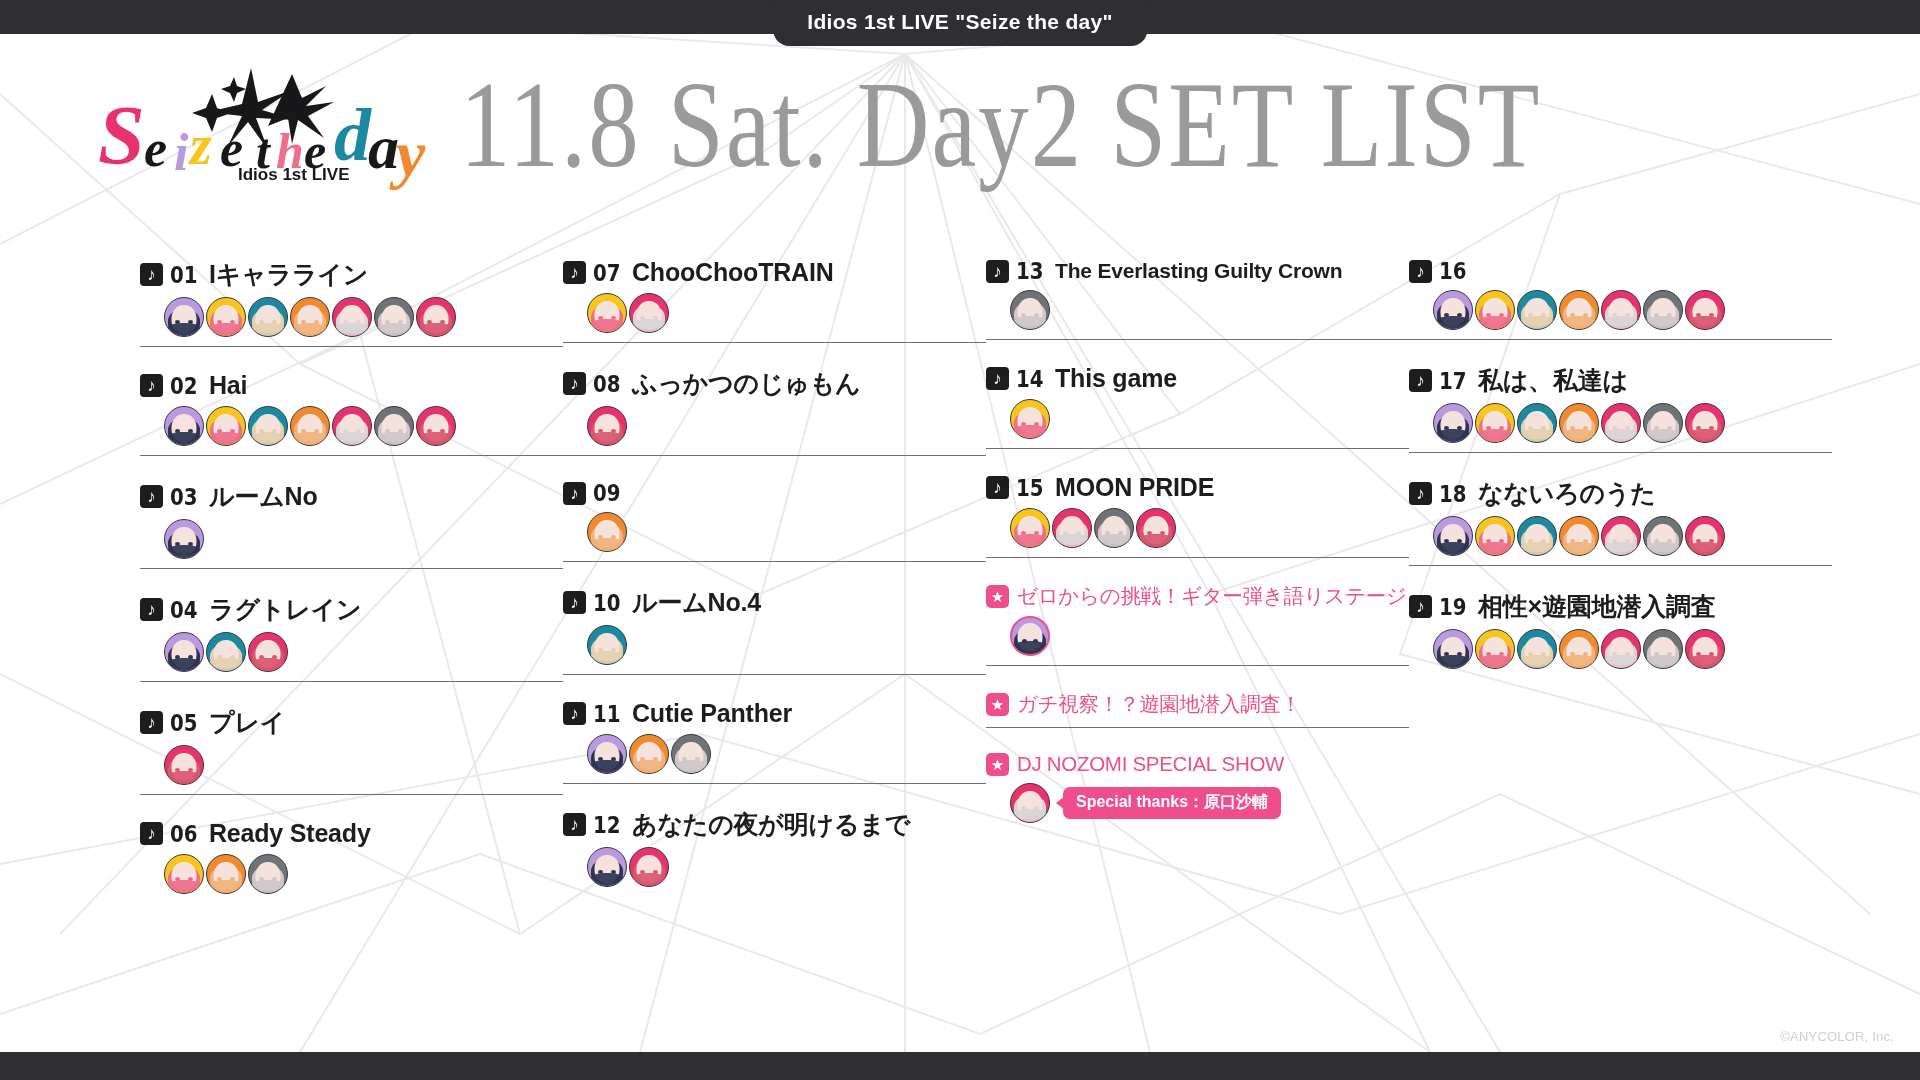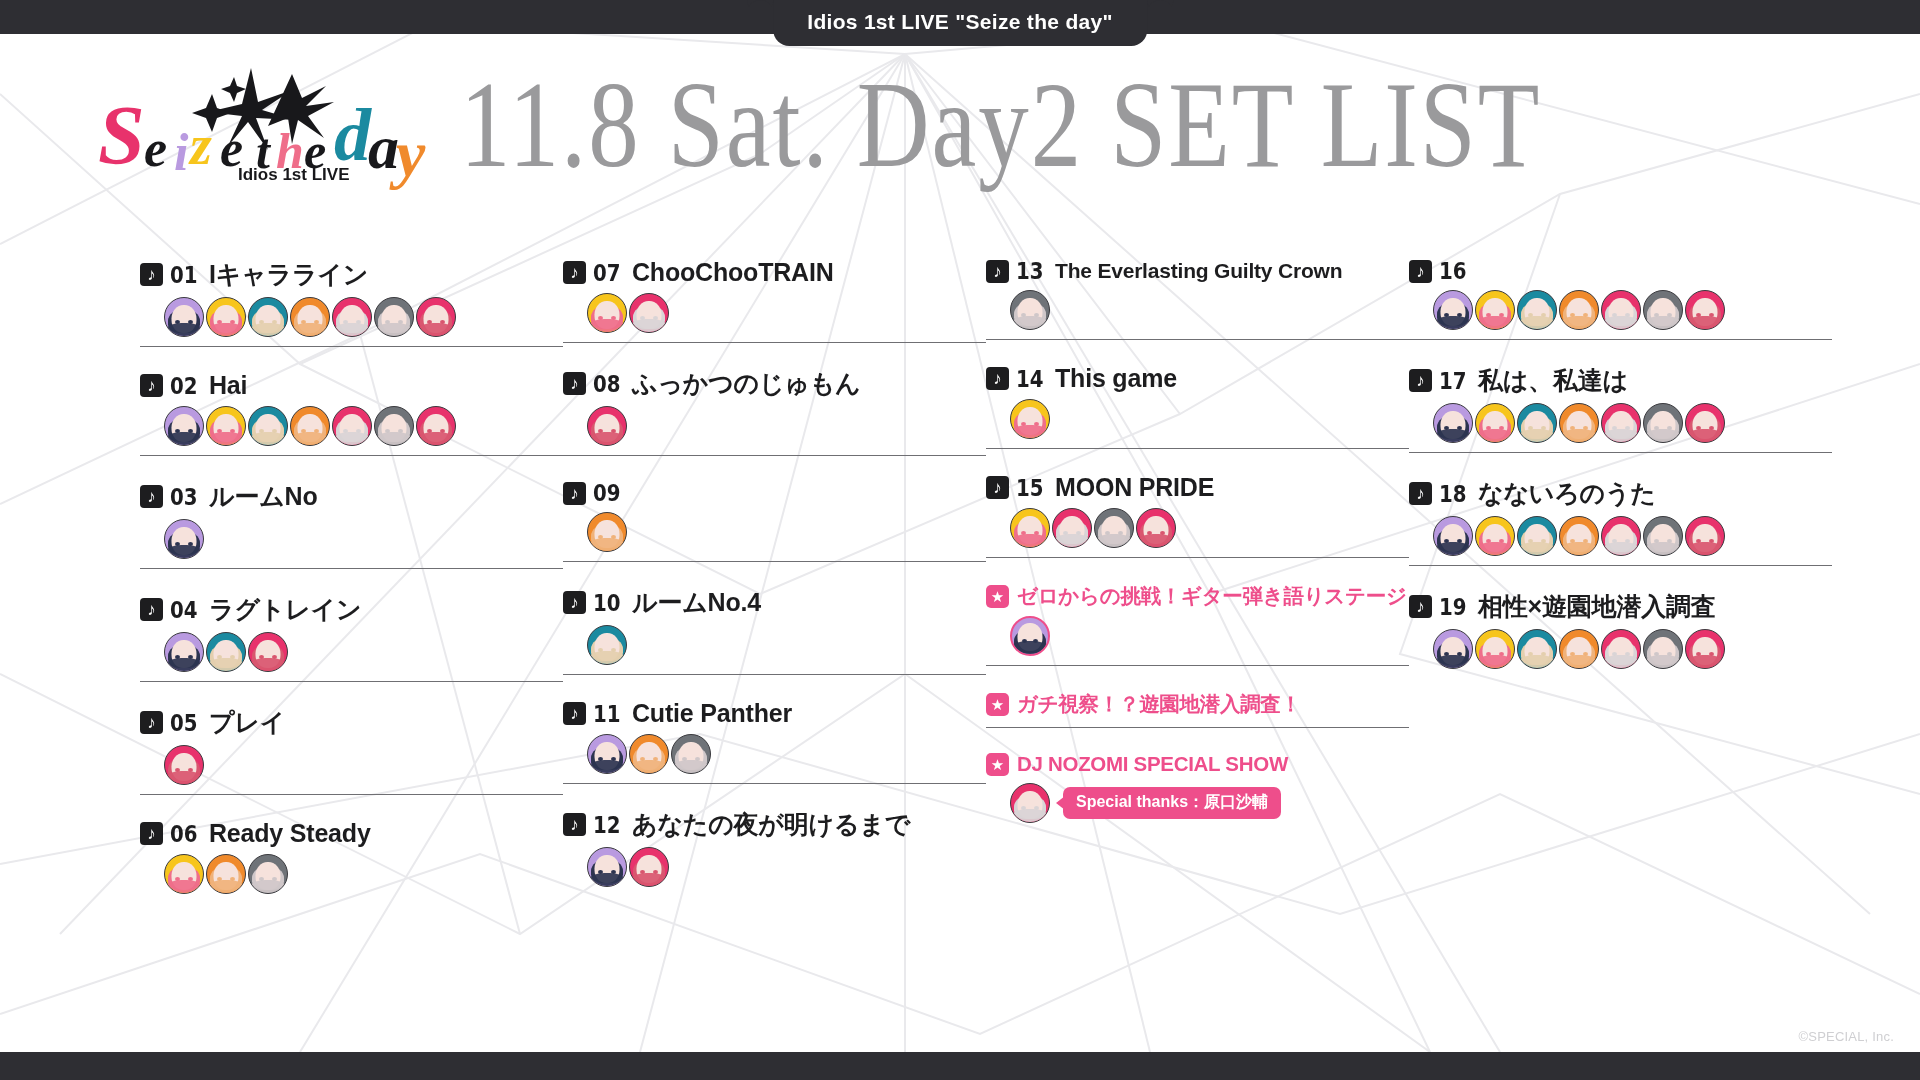--- a/index.html
+++ b/index.html
@@ -100,21 +100,21 @@
     font-size:23px; font-weight:bold; color:#1d1d1f;
     letter-spacing:0px; margin-right:7px;
     font-family:"DejaVu Sans", sans-serif;
     transform:scaleX(.86); transform-origin:left center; display:inline-block;
   }
   .ttl{
     font-size:25px; font-weight:bold; color:#1d1d1f; letter-spacing:-0.2px;
   }
   .ttl.small{ font-size:21px; }
   .special-ttl{
-    font-size:20.5px; font-weight:bold; color:#ee4e8b; letter-spacing:-0.3px;
+    font-size:20.5px; font-weight:normal; color:#ee4e8b; letter-spacing:-0.3px;
   }
 
   .avatars{ display:flex; align-items:center; margin-top:6px; margin-left:24px; }
   .av{
     width:40px; height:40px; border-radius:50%;
     margin-right:2px; position:relative; overflow:hidden;
     border:1.5px solid #3a3a3e;
     flex:0 0 auto;
   }
   .av.ring{ border:2.5px solid #ee4e8b; }
@@ -899,14 +899,14 @@
               <span class="face"></span>
               <span class="eyeL" style="background:#d9566f"></span>
               <span class="eyeR" style="background:#d9566f"></span>
               <span class="hair2" style="background:#d9566f"></span>
             </div>
           </div>
         </div>
       </div>
   </div>
 
-  <div id="copyright">©SPECIAL, Inc.</div>
+  <div id="copyright">©ANYCOLOR, Inc.</div>
 </div>
 
 </body></html>

